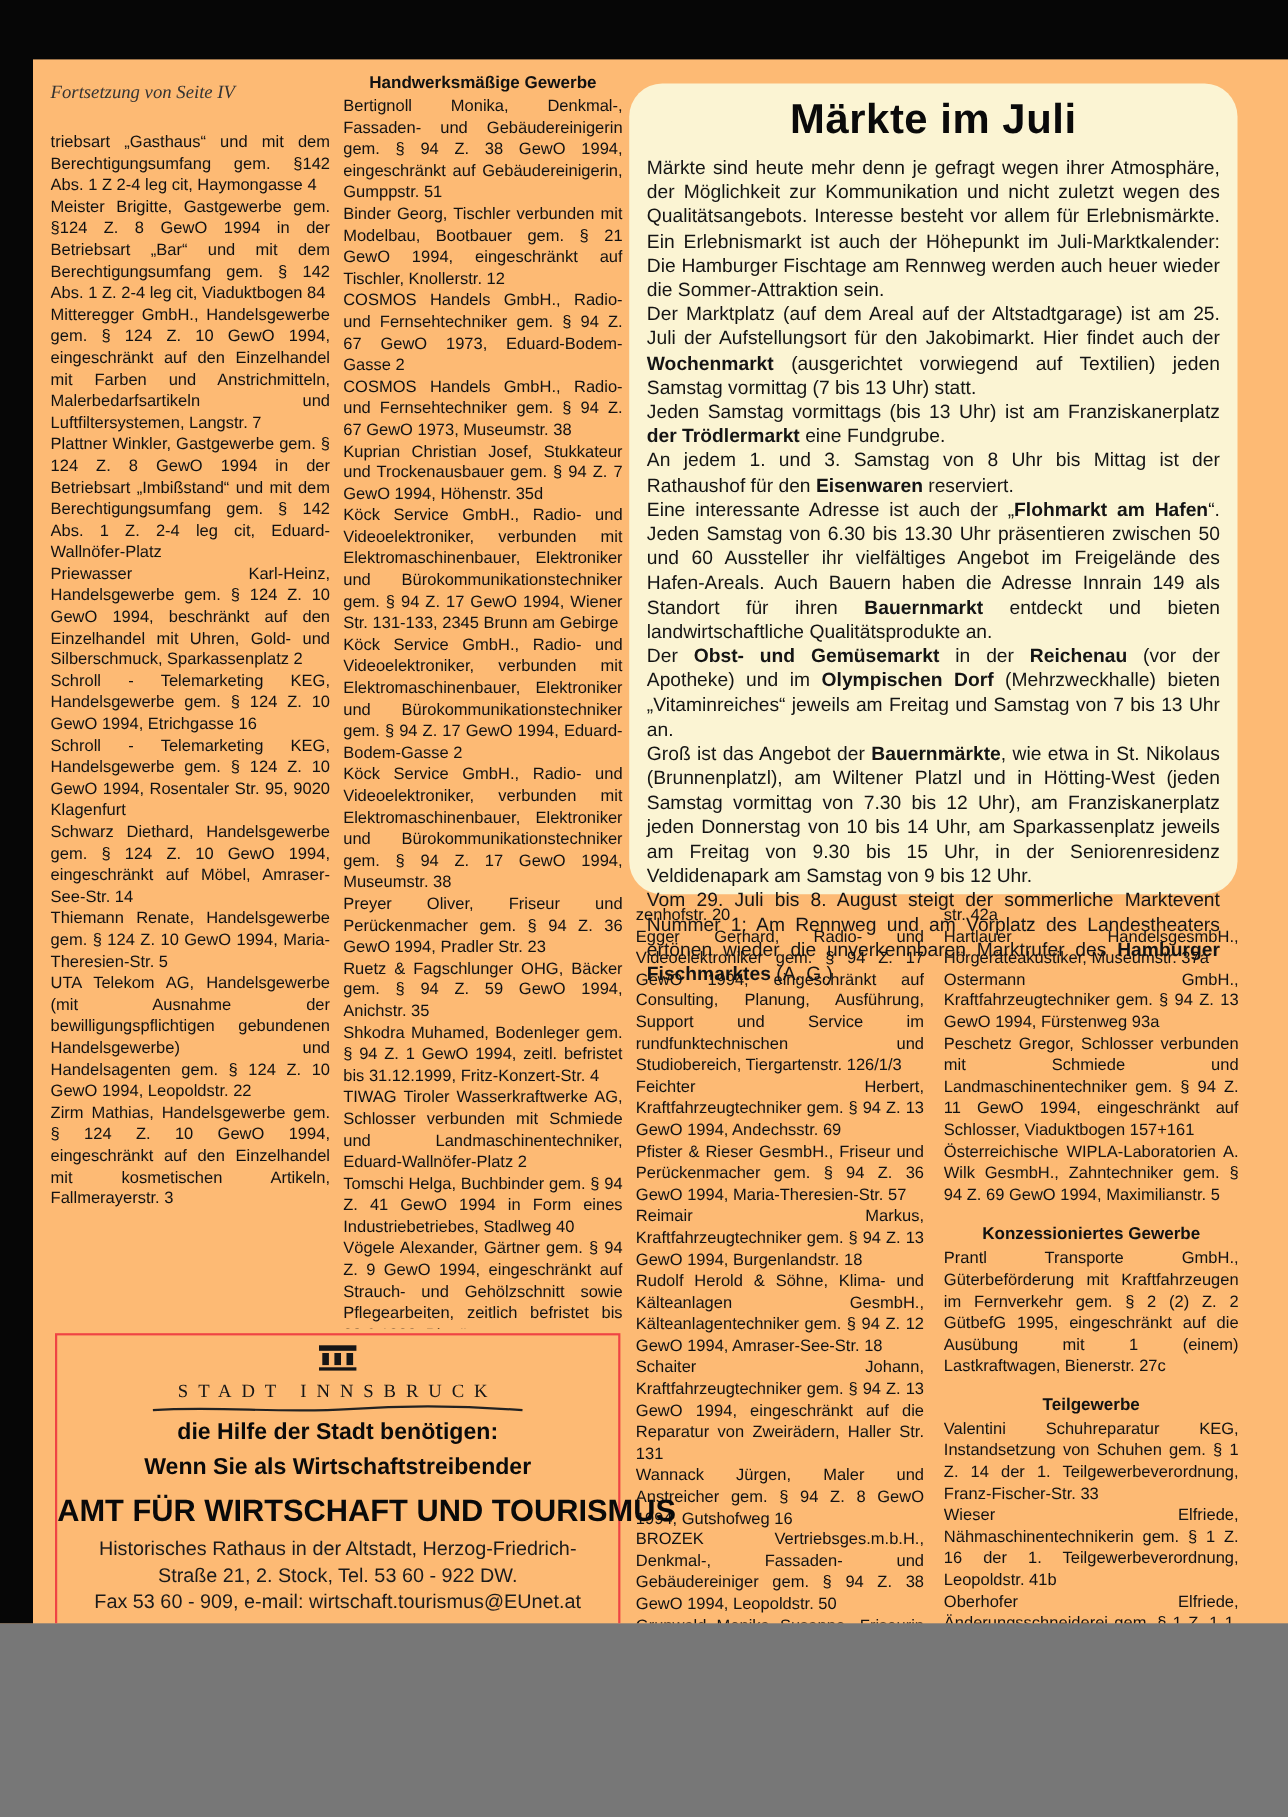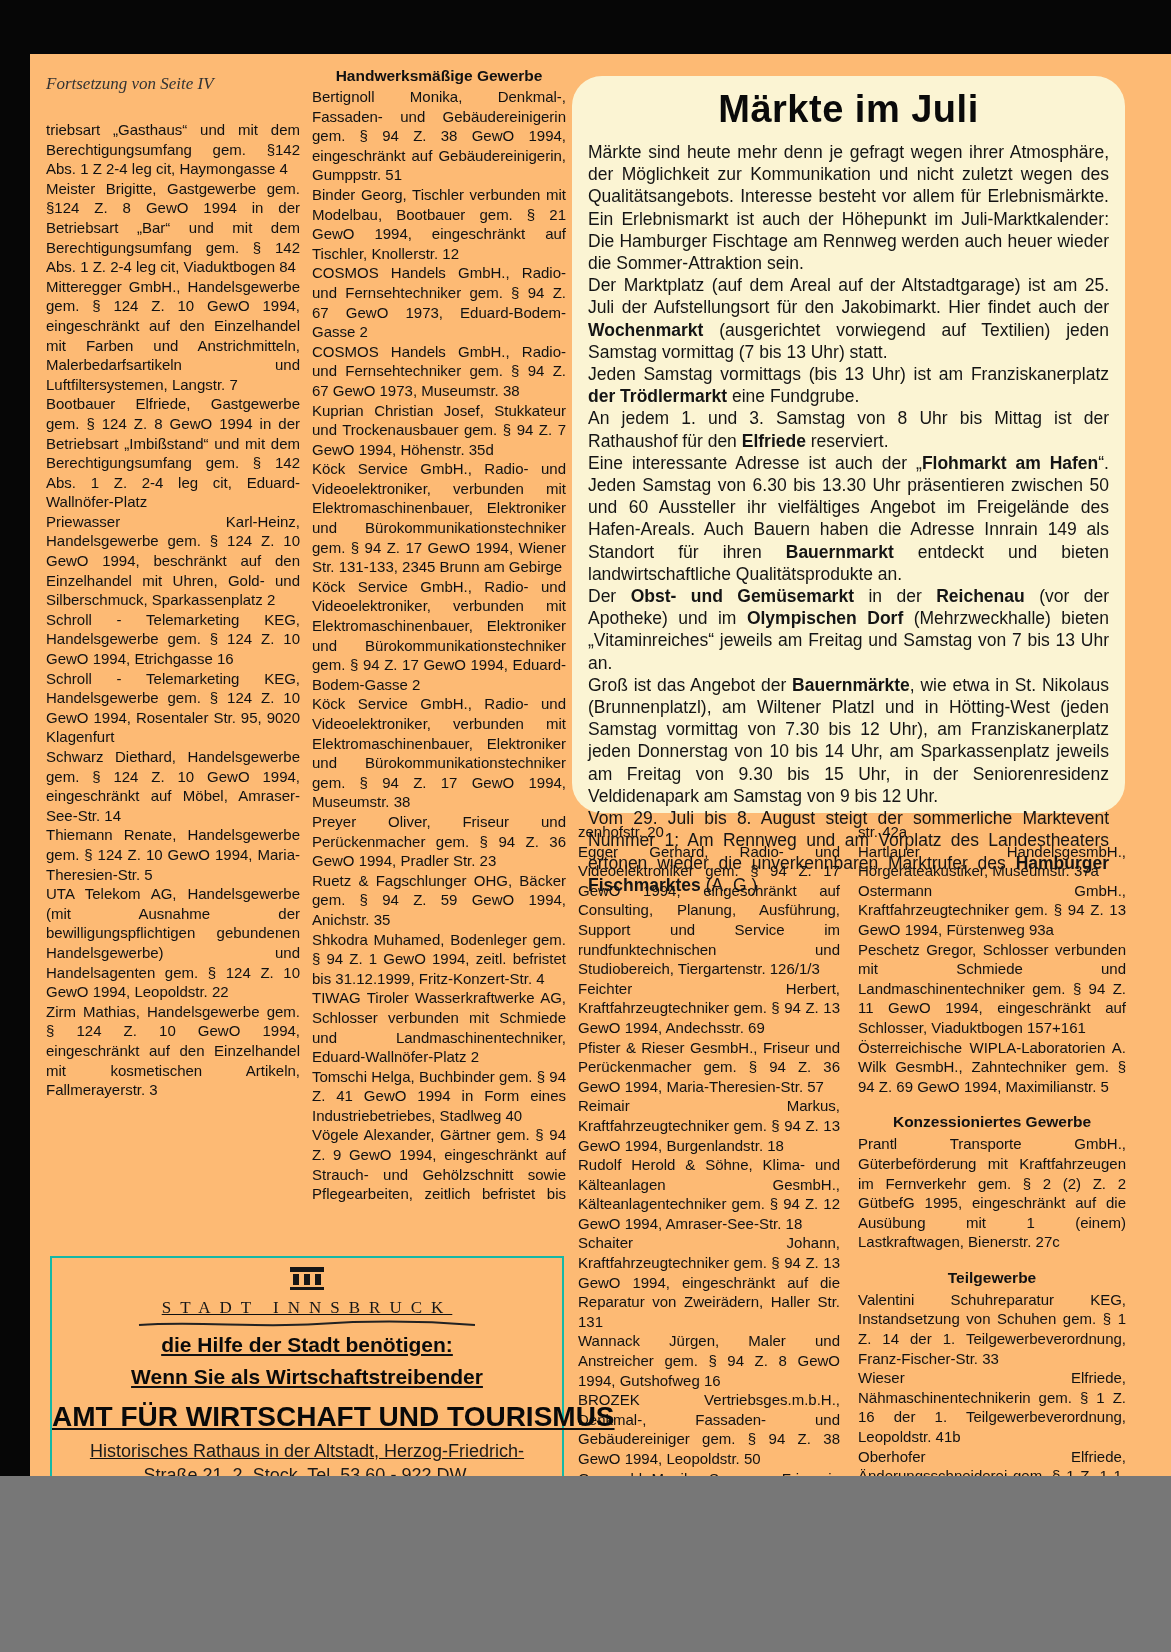--- a/index.html
+++ b/index.html
@@ -50,24 +50,24 @@
     margin: 4px 0 10px 0; text-align: center;
     font-size: 38px; font-weight: 700; letter-spacing: 0.5px; color: #0a0a0a;
   }
   .market-par {
     margin: 0; font-size: 17.5px; line-height: 22.2px;
     text-align: justify; hyphens: auto; color: #141414;
   }
   .market-par b { font-weight: 700; }
 
   .ad-box {
-    position: absolute; left: 50px; top: 1256px;
+    position: absolute; left: 50px; top: 1212px;
     width: 514px; height: 290px;
-    border: 2px solid #14b8a6;
-    text-align: center; padding-top: 8px; text-decoration: underline;
+    border: 2px solid #ef4444;
+    text-align: center; padding-top: 8px;
   }
   .ad-logo { line-height: 0; }
   .ad-logo-text {
     font-family: "Liberation Serif", serif;
     font-size: 17px; letter-spacing: 9px; color: #161616; margin-top: 2px;
   }
   .ad-underline { display: block; margin: 1px auto 0 auto; }
   .ad-line { font-weight: 700; font-size: 21px; margin-top: 8px; color: #0a0a0a; }
   .ad-line.second { margin-top: 4px; }
   .ad-title {
@@ -99,21 +99,21 @@
 
   <div class="scan-top"></div>
   <div class="scan-left"></div>
 
   <div class="continuation">Fortsetzung von Seite IV</div>
 
   <div class="col col1">
       <p class="entry">triebsart „Gasthaus“ und mit dem Berechtigungsumfang gem. §142 Abs. 1 Z 2-4 leg cit, Haymongasse 4</p>
       <p class="entry"><b>Meister Brigitte,</b> Gastgewerbe gem. §124 Z. 8 GewO 1994 in der Betriebsart „Bar“ und mit dem Berechtigungsumfang gem. § 142 Abs. 1 Z. 2-4 leg cit, Viaduktbogen 84</p>
       <p class="entry"><b>Mitteregger GmbH.,</b> Handelsgewerbe gem. § 124 Z. 10 GewO 1994, eingeschränkt auf den Einzelhandel mit Farben und Anstrichmitteln, Malerbedarfsartikeln und Luftfiltersystemen, Langstr. 7</p>
-      <p class="entry"><b>Bootbauer Elfriede,</b> Gastgewerbe gem. § 124 Z. 8 GewO 1994 in der Betriebsart „Imbißstand“ und mit dem Berechtigungsumfang gem. § 142 Abs. 1 Z. 2-4 leg cit, Eduard-Wallnöfer-Platz</p>
+      <p class="entry"><b>Plattner Winkler,</b> Gastgewerbe gem. § 124 Z. 8 GewO 1994 in der Betriebsart „Imbißstand“ und mit dem Berechtigungsumfang gem. § 142 Abs. 1 Z. 2-4 leg cit, Eduard-Wallnöfer-Platz</p>
       <p class="entry"><b>Priewasser Karl-Heinz,</b> Handelsgewerbe gem. § 124 Z. 10 GewO 1994, beschränkt auf den Einzelhandel mit Uhren, Gold- und Silberschmuck, Sparkassenplatz 2</p>
       <p class="entry"><b>Schroll - Telemarketing KEG,</b> Handelsgewerbe gem. § 124 Z. 10 GewO 1994, Etrichgasse 16</p>
       <p class="entry"><b>Schroll - Telemarketing KEG,</b> Handelsgewerbe gem. § 124 Z. 10 GewO 1994, Rosentaler Str. 95, 9020 Klagenfurt</p>
       <p class="entry"><b>Schwarz Diethard,</b> Handelsgewerbe gem. § 124 Z. 10 GewO 1994, eingeschränkt auf Möbel, Amraser-See-Str. 14</p>
       <p class="entry"><b>Thiemann Renate,</b> Handelsgewerbe gem. § 124 Z. 10 GewO 1994, Maria-Theresien-Str. 5</p>
       <p class="entry"><b>UTA Telekom AG,</b> Handelsgewerbe (mit Ausnahme der bewilligungspflichtigen gebundenen Handelsgewerbe) und Handelsagenten gem. § 124 Z. 10 GewO 1994, Leopoldstr. 22</p>
       <p class="entry"><b>Zirm Mathias,</b> Handelsgewerbe gem. § 124 Z. 10 GewO 1994, eingeschränkt auf den Einzelhandel mit kosmetischen Artikeln, Fallmerayerstr. 3</p>
     </div>
 
   <div class="col col2">
@@ -135,21 +135,21 @@
         <p class="entry"><b>Vögele Alexander,</b> Gärtner gem. § 94 Z. 9 GewO 1994, eingeschränkt auf Strauch- und Gehölzschnitt sowie Pflegearbeiten, zeitlich befristet bis 30.6.1999, Planöt-</p>
       </div>
   </div>
 
   <div class="markets-box" style="background: rgb(251, 244, 211);">
     <h1 class="markets-title">Märkte im Juli</h1>
     <div class="markets-body">
         <p class="market-par">Märkte sind heute mehr denn je gefragt wegen ihrer Atmosphäre, der Möglichkeit zur Kommunikation und nicht zuletzt wegen des Qualitätsangebots. Interesse besteht vor allem für Erlebnismärkte. Ein Erlebnismarkt ist auch der Höhepunkt im Juli-Marktkalender: Die Hamburger Fischtage am Rennweg werden auch heuer wieder die Sommer-Attraktion sein.</p>
         <p class="market-par">Der Marktplatz (auf dem Areal auf der Altstadtgarage) ist am 25. Juli der Aufstellungsort für den Jakobimarkt. Hier findet auch der <b>Wochenmarkt</b> (ausgerichtet vorwiegend auf Textilien) jeden Samstag vormittag (7 bis 13 Uhr) statt.</p>
         <p class="market-par">Jeden Samstag vormittags (bis 13 Uhr) ist am Franziskanerplatz <b>der Trödlermarkt</b> eine Fundgrube.</p>
-        <p class="market-par">An jedem 1. und 3. Samstag von 8 Uhr bis Mittag ist der Rathaushof für den <b>Elfriede</b> reserviert.</p>
+        <p class="market-par">An jedem 1. und 3. Samstag von 8 Uhr bis Mittag ist der Rathaushof für den <b>Eisenwaren</b> reserviert.</p>
         <p class="market-par">Eine interessante Adresse ist auch der „<b>Flohmarkt am Hafen</b>“. Jeden Samstag von 6.30 bis 13.30 Uhr präsentieren zwischen 50 und 60 Aussteller ihr vielfältiges Angebot im Freigelände des Hafen-Areals. Auch Bauern haben die Adresse Innrain 149 als Standort für ihren <b>Bauernmarkt</b> entdeckt und bieten landwirtschaftliche Qualitätsprodukte an.</p>
         <p class="market-par">Der <b>Obst- und Gemüsemarkt</b> in der <b>Reichenau</b> (vor der Apotheke) und im <b>Olympischen Dorf</b> (Mehrzweckhalle) bieten „Vitaminreiches“ jeweils am Freitag und Samstag von 7 bis 13 Uhr an.</p>
         <p class="market-par">Groß ist das Angebot der <b>Bauernmärkte</b>, wie etwa in St. Nikolaus (Brunnenplatzl), am Wiltener Platzl und in Hötting-West (jeden Samstag vormittag von 7.30 bis 12 Uhr), am Franziskanerplatz jeden Donnerstag von 10 bis 14 Uhr, am Sparkassenplatz jeweils am Freitag von 9.30 bis 15 Uhr, in der Seniorenresidenz Veldidenapark am Samstag von 9 bis 12 Uhr.</p>
         <p class="market-par">Vom 29. Juli bis 8. August steigt der sommerliche Marktevent Nummer 1: Am Rennweg und am Vorplatz des Landestheaters ertönen wieder die unverkennbaren Marktrufer des <b>Hamburger Fischmarktes</b> (A. G.)</p>
       </div>
   </div>
 
   <div class="col col3">
       <p class="entry">zenhofstr. 20</p>
       <p class="entry"><b>Egger Gerhard,</b> Radio- und Videoelektroniker gem. § 94 Z. 17 GewO 1994, eingeschränkt auf Consulting, Planung, Ausführung, Support und Service im rundfunktechnischen und Studiobereich, Tiergartenstr. 126/1/3</p>

